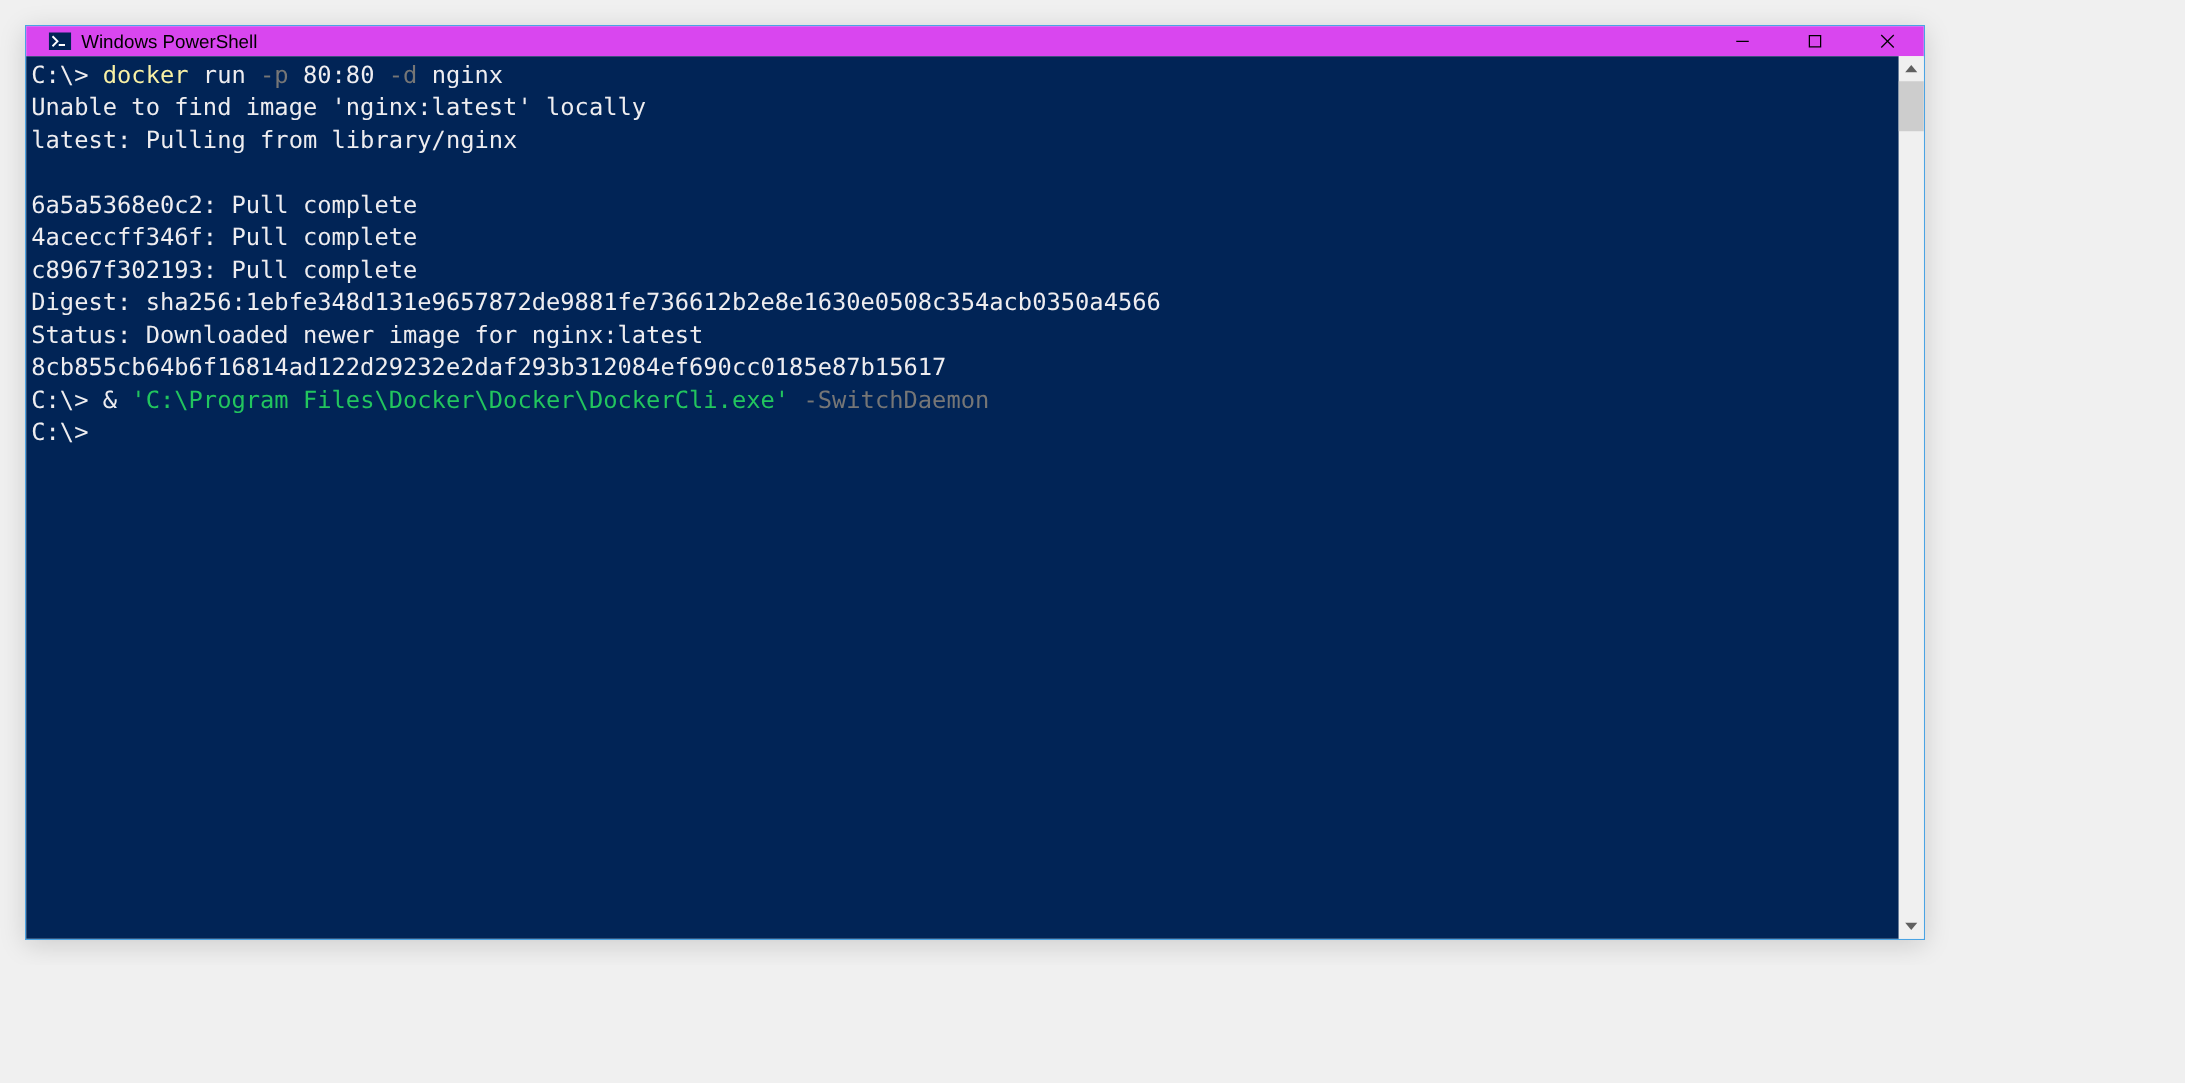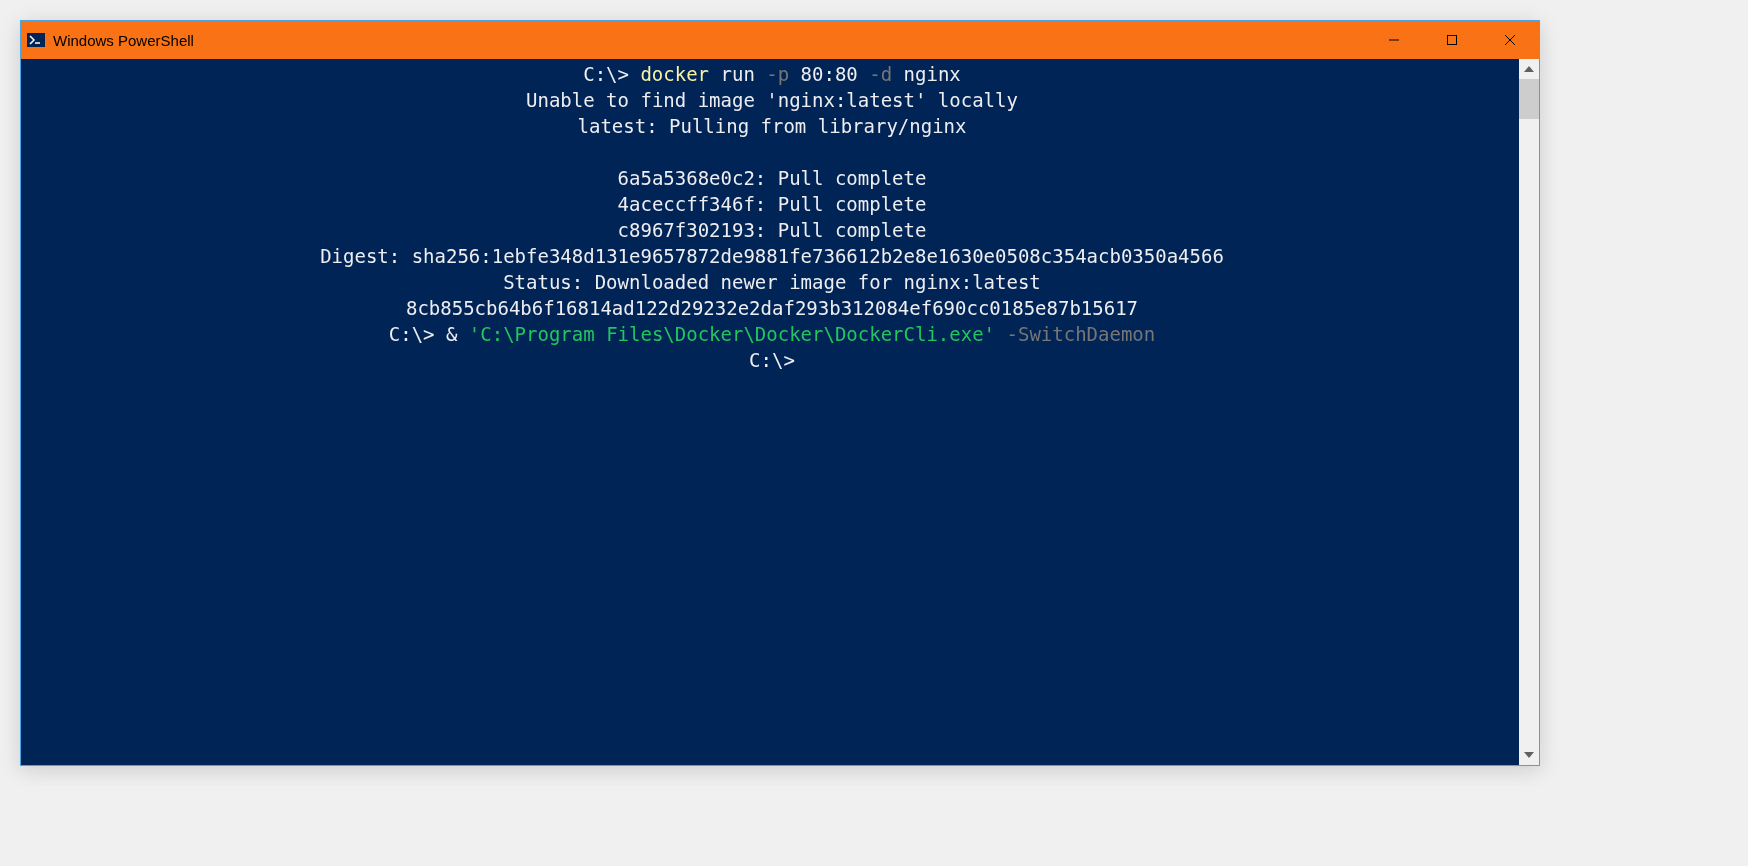--- a/index.html
+++ b/index.html
@@ -16,25 +16,25 @@
     
     .window {
       width: 1520px;
       background: white;
       border: 1px solid #4ba3e3;
       box-shadow: 0 4px 20px rgba(0,0,0,0.15);
       position: relative;
     }
     
     .titlebar {
-      height: 38px;
-      background: #f97316;
+      height: 24px;
+      background: #d946ef;
       display: flex;
       align-items: center;
-      padding-left: 6px;
+      padding-left: 18px;
     }
     
     .titlebar-icon {
       width: 18px;
       height: 18px;
       margin-right: 8px;
       display: flex;
       align-items: center;
       justify-content: center;
     }
@@ -68,21 +68,20 @@
       flex: 1;
       background: #012456;
       color: #eeedf0;
       font-family: "Lucida Console", Consolas, monospace;
       font-size: 19px;
       line-height: 26px;
       padding: 2px 0 2px 4px;
       min-height: 706px;
       white-space: pre;
       overflow: hidden;
-      text-align: center;
     }
     
     .scrollbar {
       width: 20px;
       background: #f0f0f0;
       position: relative;
       display: flex;
       flex-direction: column;
     }
     

